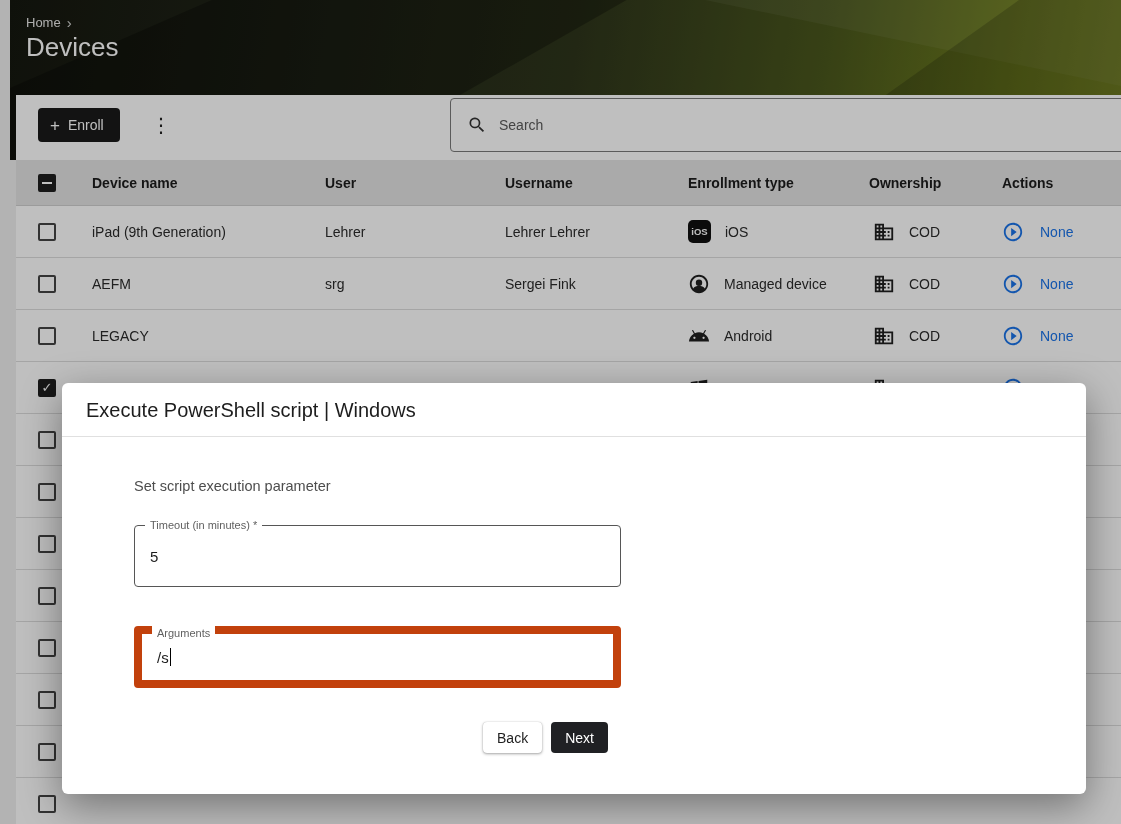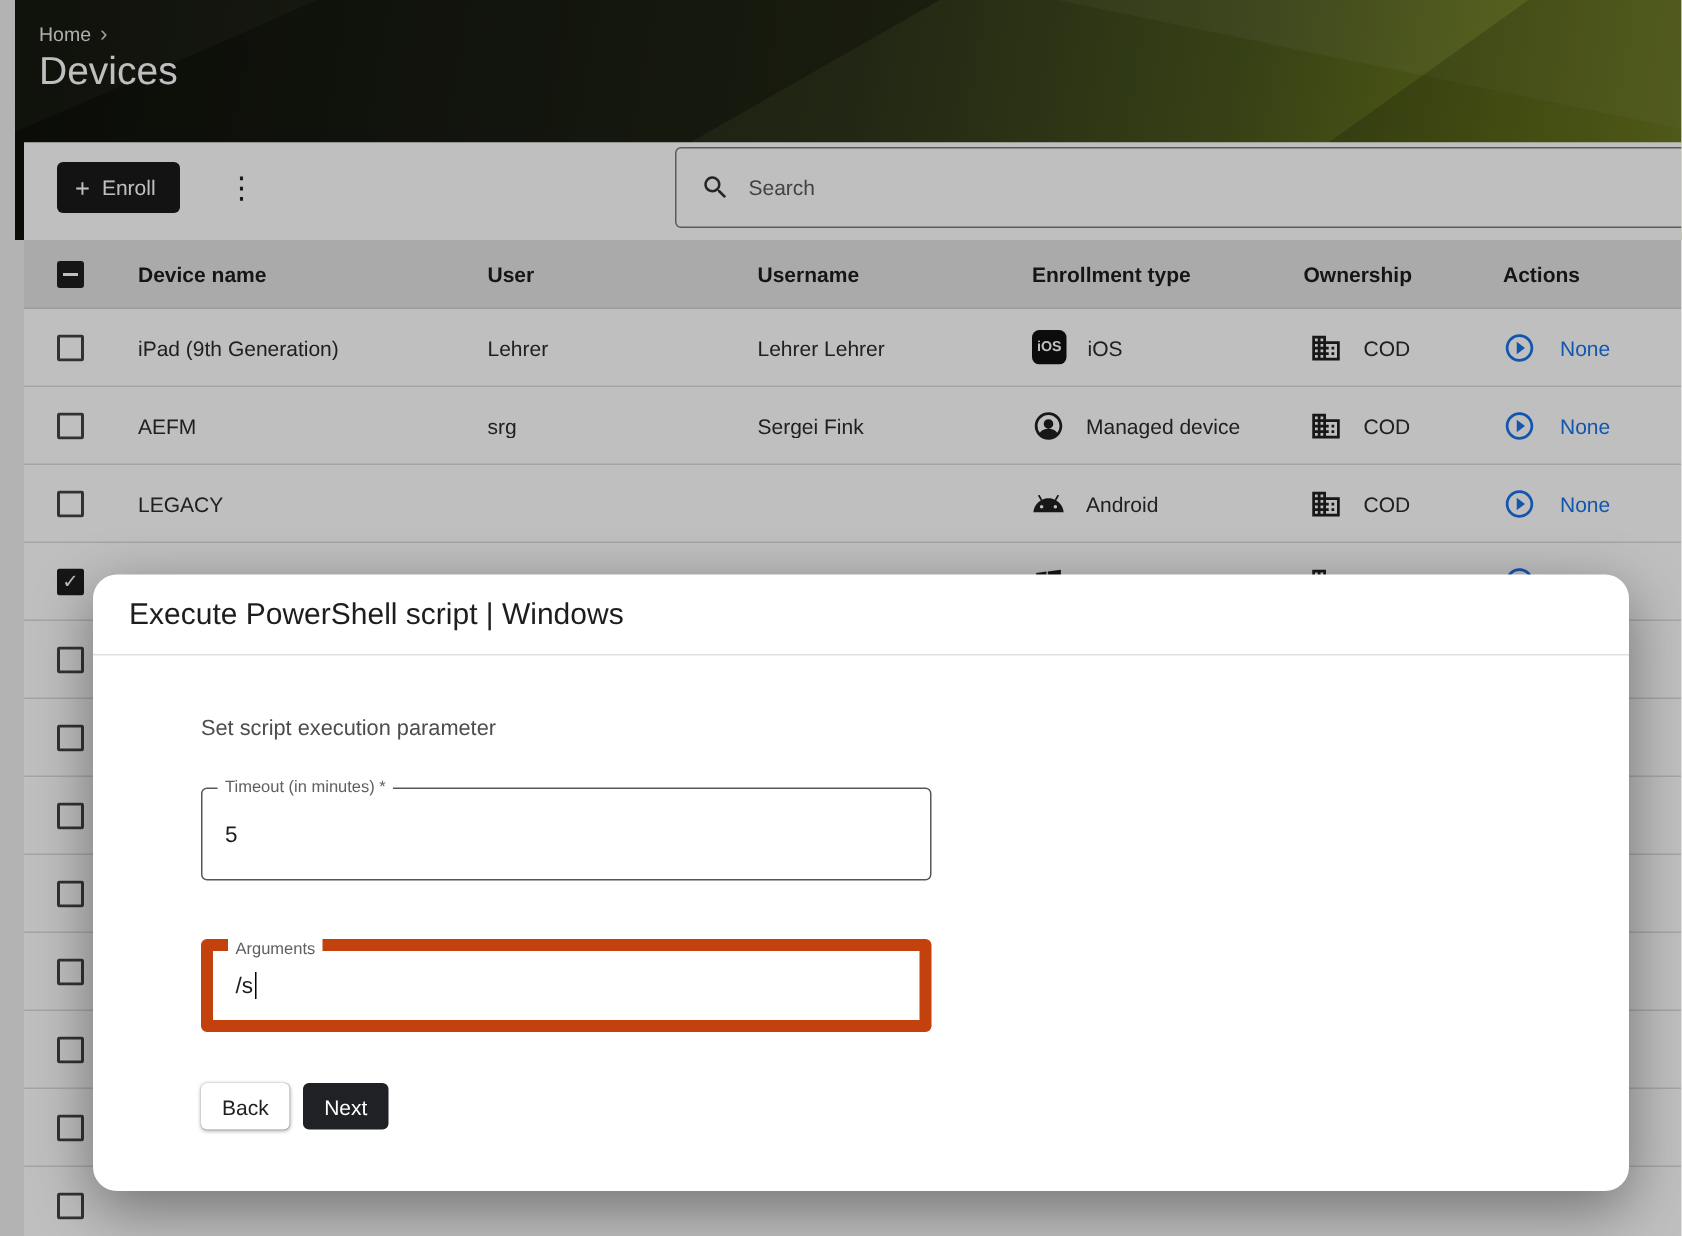--- a/index.html
+++ b/index.html
@@ -63,38 +63,38 @@
   .cb.ind::after{ content:""; display:block; width:10px; height:2px; background:#fff; }
 
   .ios-badge{ width:23px; height:23px; border-radius:5px; background:#111; color:#fff; font-size:9.5px; font-weight:700;
               display:inline-flex; align-items:center; justify-content:center; flex:0 0 auto; }
   .ric{ width:22px; height:22px; flex:0 0 auto; }
 
   
   .overlay{ position:absolute; inset:0; background:rgba(0,0,0,0.25); z-index:10; }
   .dialog{
     position:absolute; left:62px; top:383px; width:1024px; height:411px; z-index:20;
-    background:#fff; border-radius:16px; box-shadow:0 12px 40px rgba(0,0,0,0.4);
+    background:#fff; border-radius:6px; box-shadow:0 12px 40px rgba(0,0,0,0.4);
   }
   .dlg-title{ padding:16px 24px 14px 24px; font-size:20px; color:#1d1d1d; }
   .dlg-divider{ height:1px; background:#e0e0e0; }
   .dlg-body{ padding:0 72px; }
   .dlg-subtitle{ margin-top:41px; font-size:14.5px; color:#4d4d4d; }
 
   .field{ position:relative; margin-top:31px; width:487px; height:62px; border:1px solid #565656; border-radius:4px; background:#fff; }
   .field.focused{ margin-top:39px; border:8px solid #c2410c; }
   .field label{
     position:absolute; top:-8px; left:10px; background:#fff; padding:0 5px;
     font-size:11px; color:#5f5f5f; line-height:14px;
   }
   .field-value{ height:100%; display:flex; align-items:center; padding:0 15px; font-size:15px; color:#1c1c1c; cursor:text; }
   .caret{ display:inline-block; width:1.5px; height:18px; background:#000; margin-left:1px; animation:blink 1.1s step-end infinite; }
   @keyframes blink{ 50%{ opacity:0; } }
 
-  .dlg-actions{ display:flex; justify-content:flex-start; gap:9px; margin-top:34px; padding-right:57px; }
+  .dlg-actions{ display:flex; justify-content:center; gap:9px; margin-top:34px; padding-right:57px; }
   .btn{ height:31px; border-radius:4px; font-size:14px; font-family:inherit; cursor:pointer; padding:0 14px; }
   .btn-back{ background:#fff; color:#1f1f1f; border:none; box-shadow:0 1px 3px rgba(0,0,0,0.35), 0 0 1px rgba(0,0,0,0.25); }
   .btn-next{ background:#202124; color:#fff; border:none; }
 </style>
 </head>
 <body>
 
 <div class="screen">
 
   <header class="app-header">

